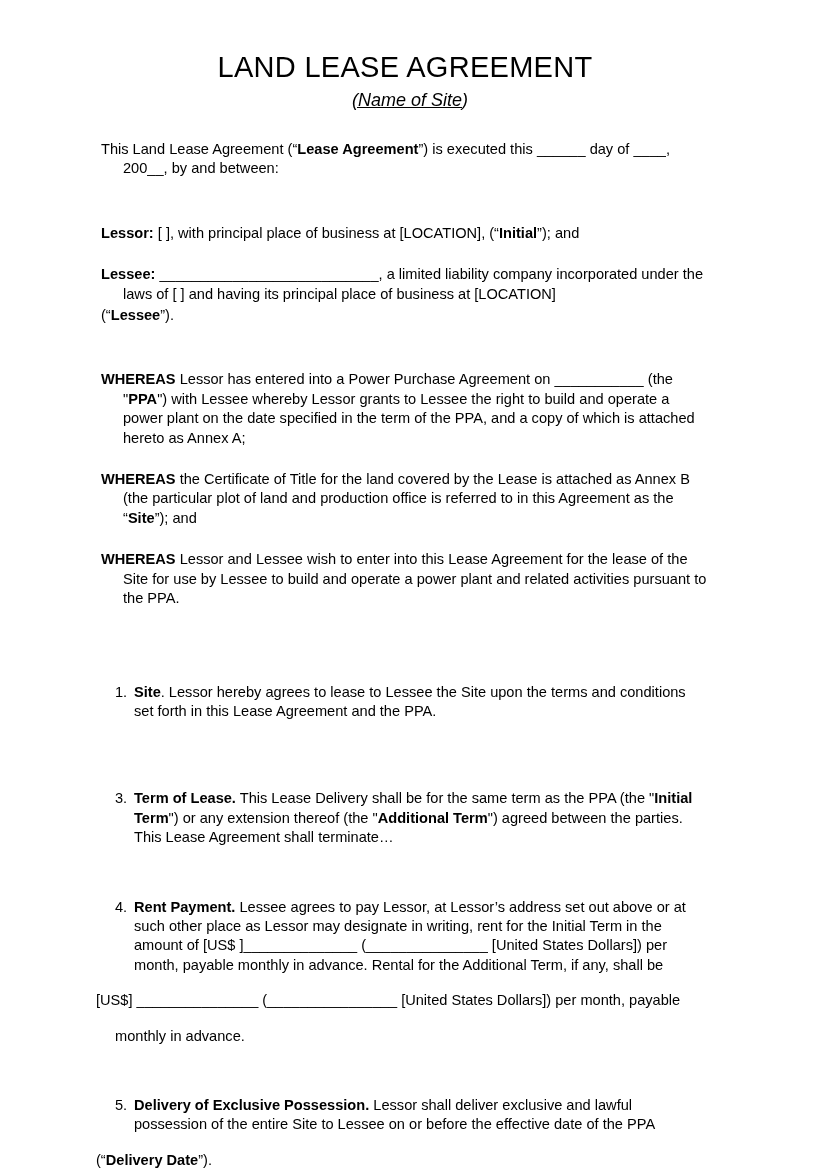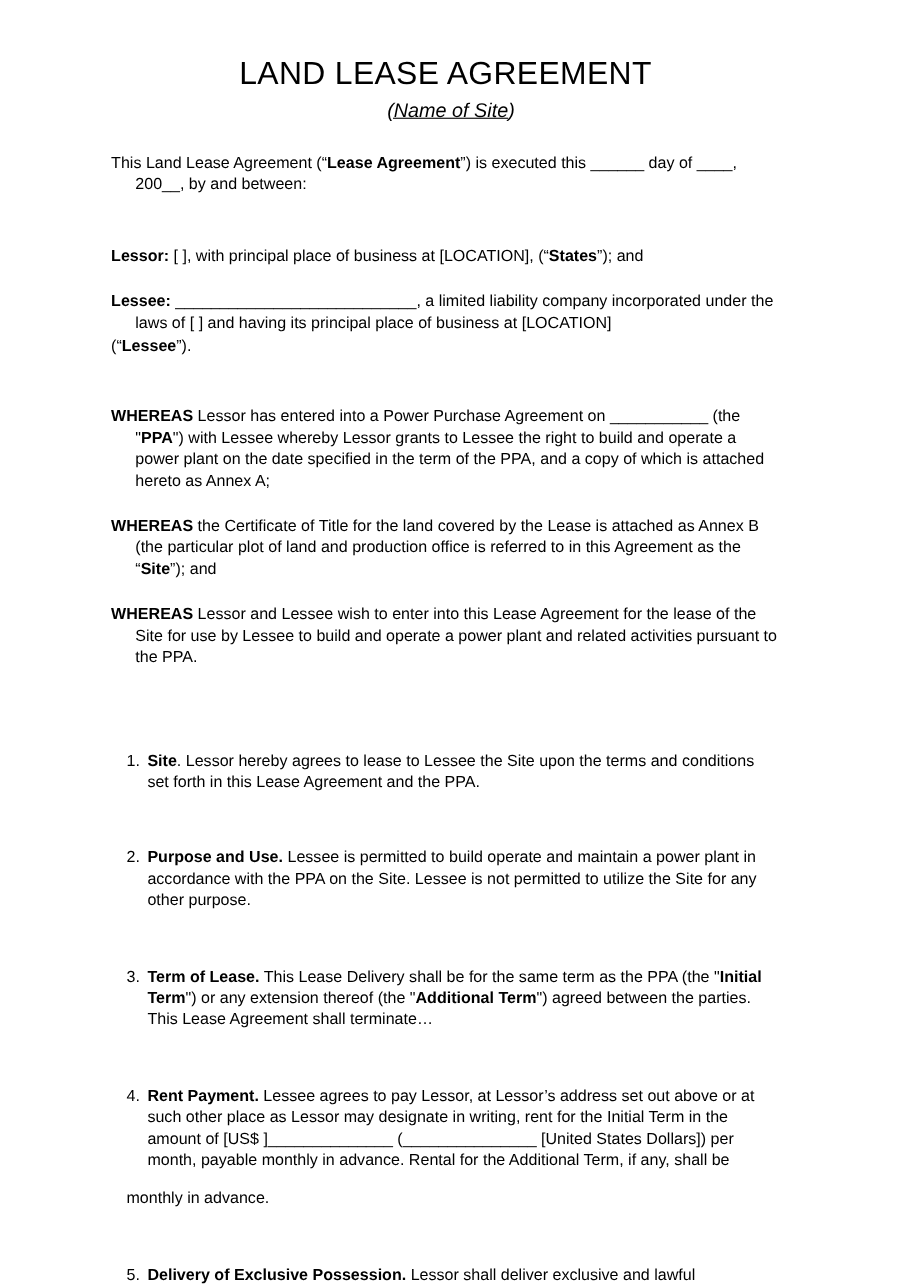--- a/index.html
+++ b/index.html
@@ -98,21 +98,21 @@
 
     <div class="title">LAND LEASE AGREEMENT</div>
     <div class="subtitle"><span class="u">(Name of Site</span><span>)</span></div>
 
     <div class="spacer-intro"></div>
 
     <p class="para"><span>This Land Lease Agreement (“</span><span class="b">Lease Agreement</span><span>”) is executed this ______ day of ____, 200__, by and between:</span></p>
 
     <div class="spacer-lessor"></div>
 
-    <p class="para"><span class="b">Lessor:</span><span>  [          ], with principal place of business at [LOCATION], (“</span><span class="b">States</span><span>”); and</span></p>
+    <p class="para"><span class="b">Lessor:</span><span>  [          ], with principal place of business at [LOCATION], (“</span><span class="b">Initial</span><span>”); and</span></p>
 
     <div class="spacer-lessee"></div>
 
     <p class="para"><span class="b">Lessee:</span><span>  ___________________________, a limited liability company incorporated under the laws of [            ] and having its principal place of business at [LOCATION]</span></p>
     <p class="para flush"><span>(“</span><span class="b">Lessee</span><span>”).</span></p>
 
     <div class="spacer-w1"></div>
 
     <p class="para"><span class="b">WHEREAS</span><span> Lessor has entered into a Power Purchase Agreement on ___________ (the "</span><span class="b">PPA</span><span>") with Lessee whereby Lessor grants to Lessee the right to build and operate a power plant on the date specified in the term of the PPA, and a copy of which is attached hereto as Annex A;</span></p>
 
@@ -126,29 +126,29 @@
 
     <div class="spacer-agree"></div>
 
 
     <div class="spacer-list"></div>
 
     <p class="clause"><span class="num">1.</span><span class="b">Site</span><span>.  Lessor hereby agrees to lease to Lessee the Site upon the terms and conditions set forth in this Lease Agreement and the PPA.</span></p>
 
     <div class="spacer-item"></div>
 
-    <p class="clause"><span class="num">2.</span><span class="b">Purpose and Use.</span><span>  Lessee is permitted to build operate and maintain a power plant in accordance with the PPA on the Site.  Lessee is not permitted to utilize the Site for any other purpose.</span></p>
 
     <div class="spacer-item"></div>
 
     <p class="clause"><span class="num">3.</span><span class="b">Term of Lease.</span><span>  This Lease Delivery shall be for the same term as the PPA (the "</span><span class="b">Initial Term</span><span>") or any extension thereof (the "</span><span class="b">Additional Term</span><span>") agreed between the parties.  This Lease Agreement shall terminate…</span></p>
 
     <div class="spacer-item"></div>
 
     <p class="clause"><span class="num">4.</span><span class="b">Rent Payment.</span><span>  Lessee agrees to pay Lessor, at Lessor’s address set out above or at such other place as Lessor may designate in writing, rent for the Initial Term in the amount of [US$ ]______________ (_______________ [United States Dollars]) per month, payable monthly in advance.  Rental for the Additional Term, if any, shall be</span></p>
+    <p class="clause"><span class="outdent">[US$] _______________ (________________ [United States Dollars]) per month, payable</span></p>
     <p class="clause"><span>monthly in advance.</span></p>
 
     <div class="spacer-item"></div>
 
     <p class="clause"><span class="num">5.</span><span class="b">Delivery of Exclusive Possession.</span><span>   Lessor shall deliver exclusive and lawful possession of the entire Site to Lessee on or before the effective date of the PPA</span></p>
     <p class="clause"><span class="outdent">(“</span><span class="b">Delivery Date</span><span>”).</span></p>
 
   </div>
 </div>
 

